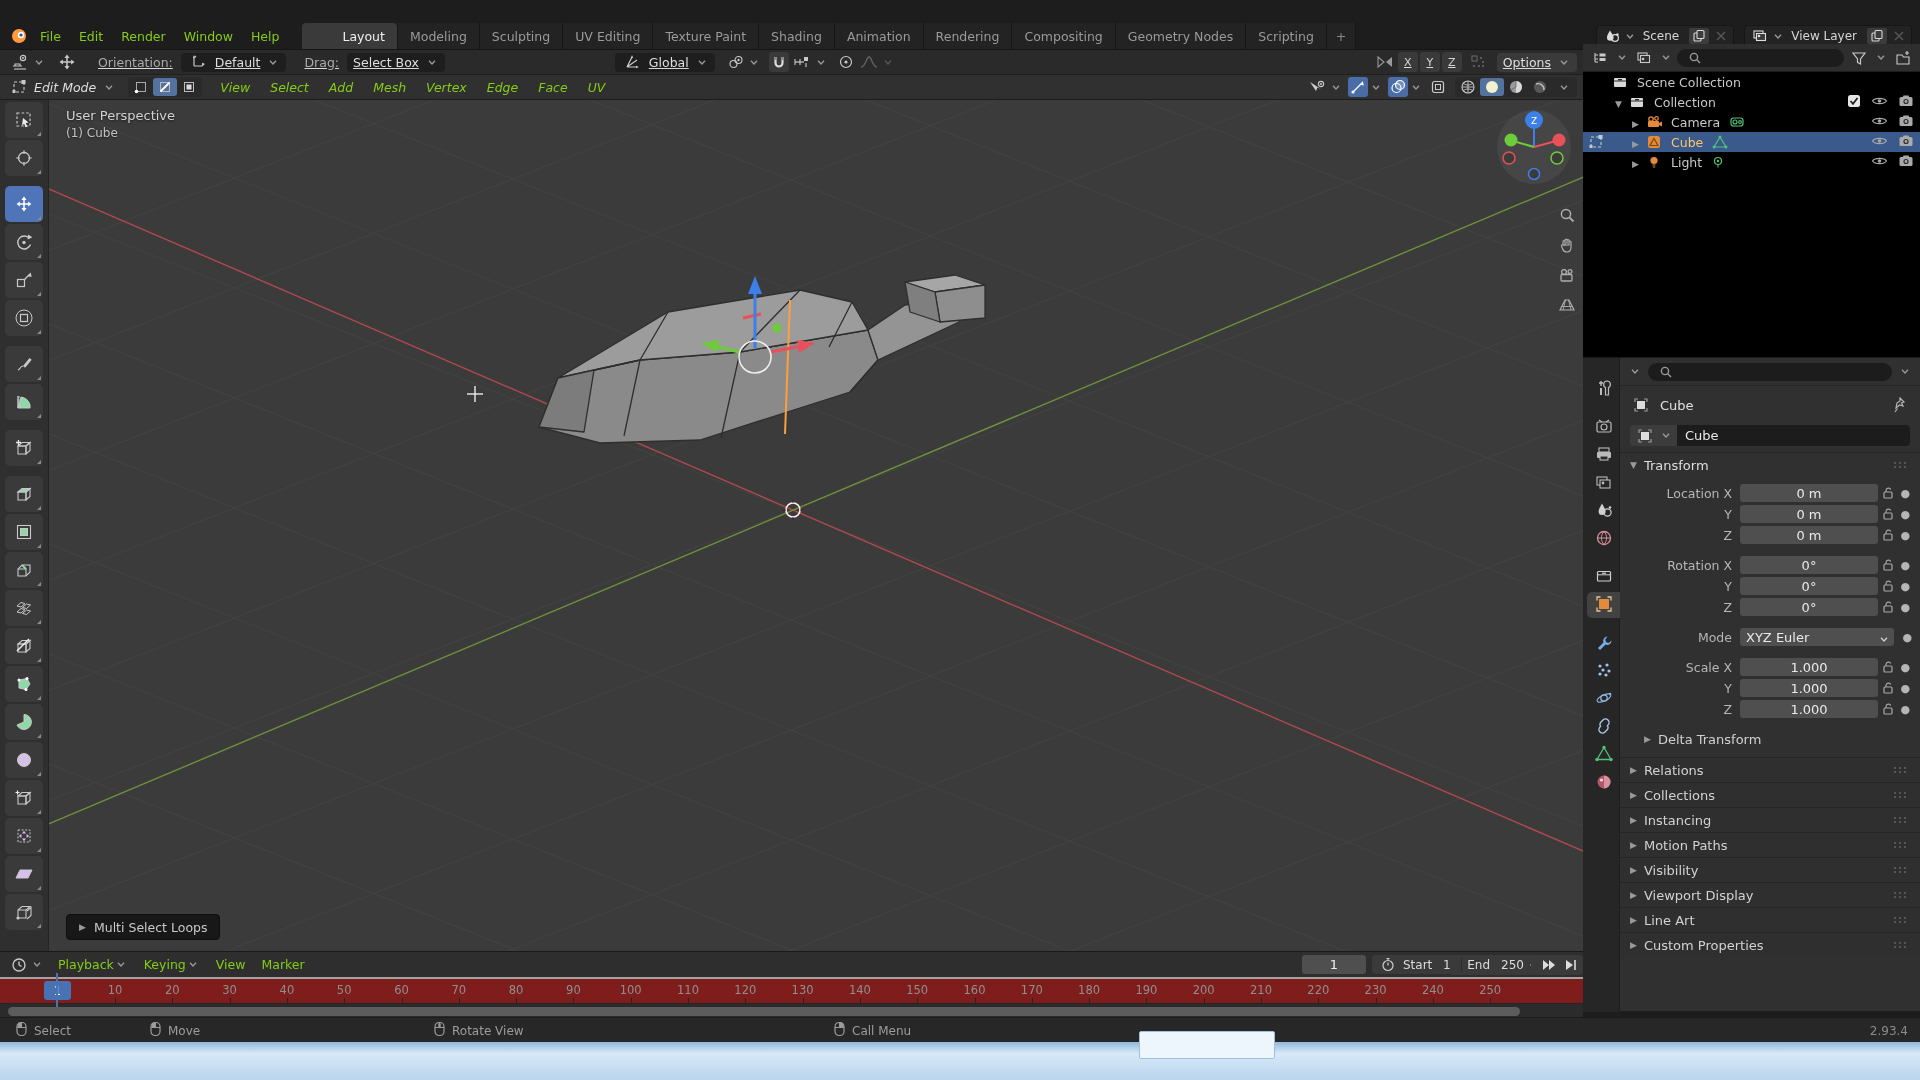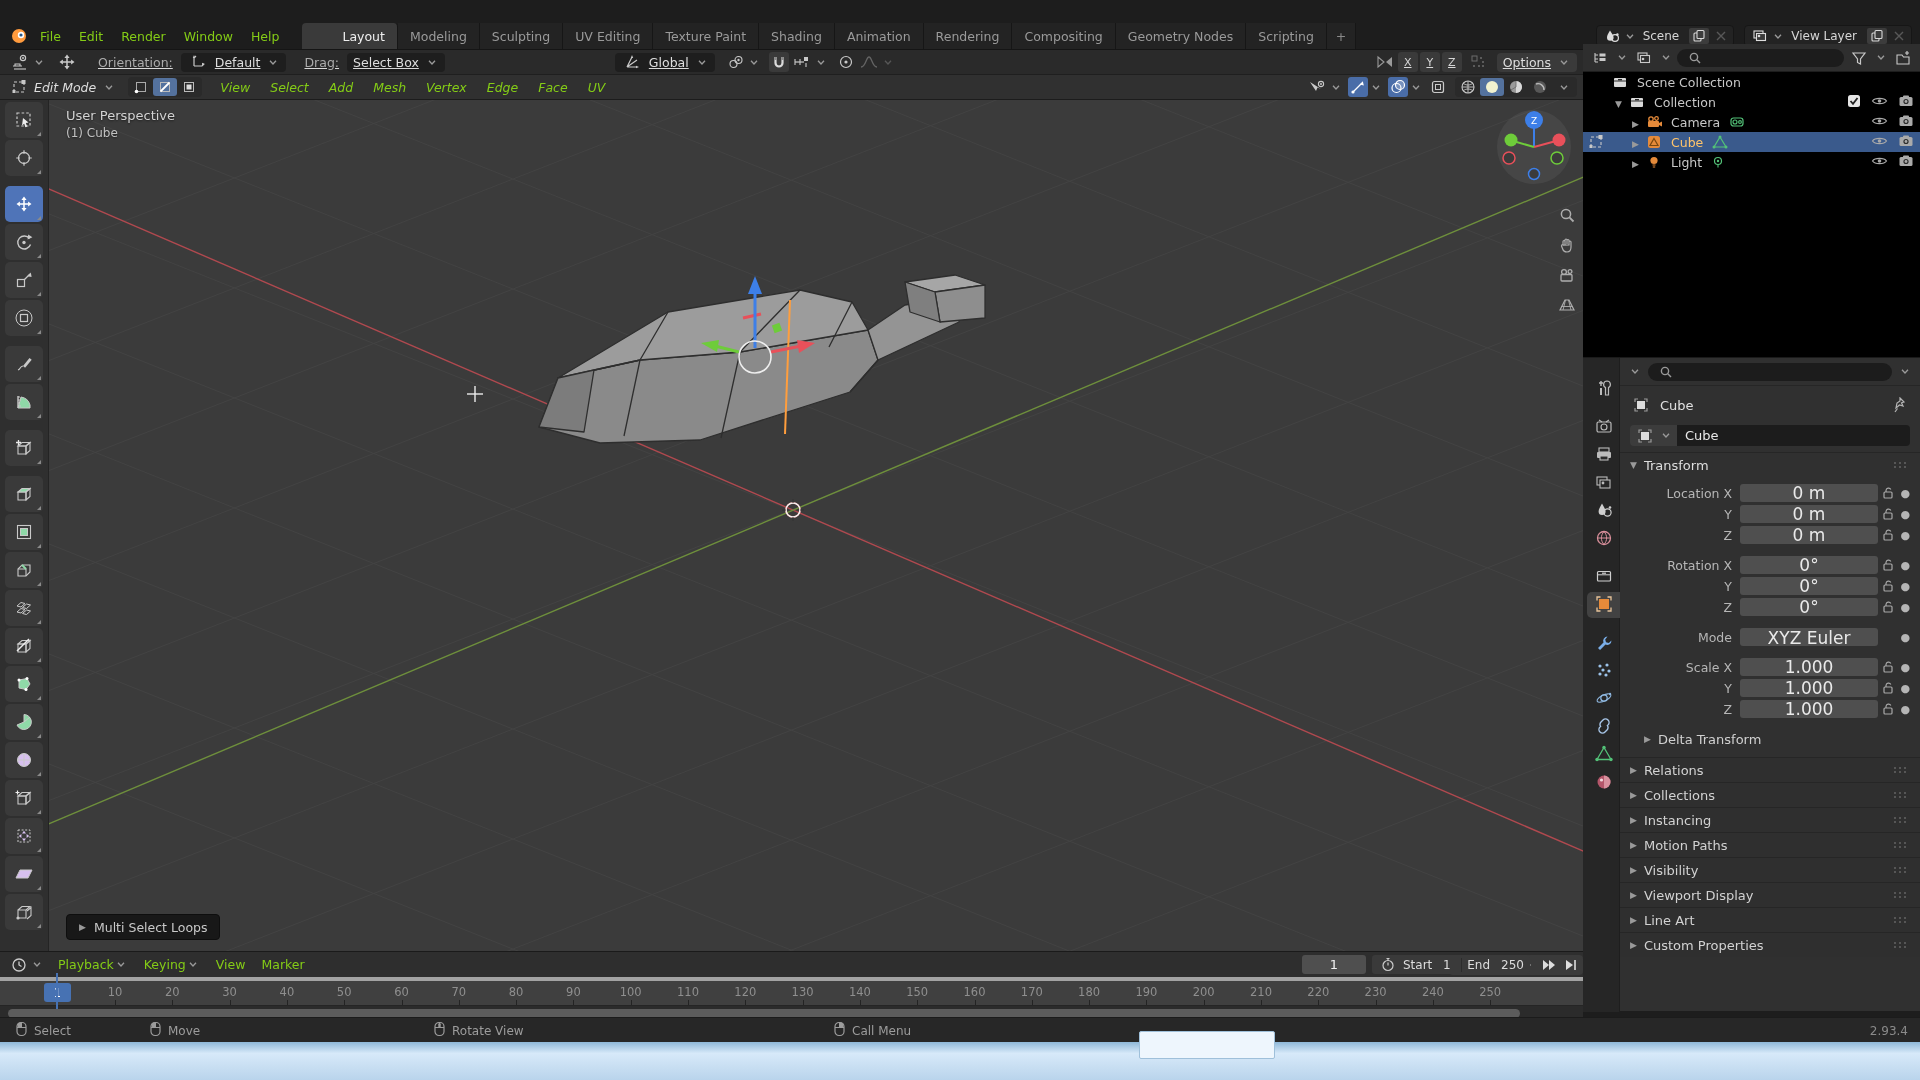--- a/index.html
+++ b/index.html
@@ -68,34 +68,34 @@
   #pheader{height:27px;display:flex;align-items:center;padding:0 8px;gap:6px;border-bottom:1px solid #262626;}
   .crumb{display:flex;align-items:center;gap:8px;padding:9px 10px 4px 10px;color:#e0e0e0;}
   .namefield{display:flex;align-items:center;margin:6px 10px;gap:0;}
   .namefield .ic{background:#3c3c3c;border-radius:4px 0 0 4px;height:21px;display:flex;align-items:center;padding:0 4px;gap:3px;}
   .namefield .tx{background:#1c1c1c;border-radius:0 4px 4px 0;height:21px;flex:1;display:flex;align-items:center;padding:0 8px;color:#e8e8e8;}
   .panelhead{display:flex;align-items:center;gap:7px;height:24px;padding:0 10px;color:#dedede;border-top:1px solid #262626;}
   .panelhead .dots{margin-left:auto;opacity:.5;}
   .trow{display:flex;align-items:center;height:20px;margin:0 8px 1px 0;}
   .trow.gap{margin-top:10px;}
   .trow .tl{width:112px;text-align:right;color:#b6b6b6;font-size:12.5px;padding-right:8px;flex:none;}
-  .trow .tv{width:138px;height:18px;background:#4f4f4f;border-radius:3px;display:flex;align-items:center;justify-content:center;color:#eaeaea;font-size:17px;flex:none;}
-  .trow .tv.ddv{justify-content:flex-start;padding:0 6px;box-sizing:border-box;width:138px;flex-direction:column;}
+  .trow .tv{width:138px;height:18px;background:#4f4f4f;border-radius:3px;display:flex;align-items:center;justify-content:center;color:#eaeaea;font-size:13px;flex:none;}
+  .trow .tv.ddv{justify-content:flex-start;padding:0 6px;box-sizing:border-box;width:154px;}
   .trow .tv.ddv .cv{margin-left:auto;}
   .trow .lock{width:22px;display:flex;justify-content:center;}
   .trow .dot{width:14px;color:#b5b5b5;text-align:center;font-size:11px;}
   .subrow{display:flex;align-items:center;gap:7px;height:24px;padding:0 24px;color:#d0d0d0;}
   .secrow{display:flex;align-items:center;gap:7px;height:24px;padding:0 10px;color:#d2d2d2;border-top:1px solid #262626;background:#2f2f2f;}
   .secrow .dots{margin-left:auto;opacity:.5;}
   .arrow{color:#9a9a9a;font-size:9px;}
   
   #timeline{position:absolute;left:0;top:951px;width:1583px;height:66px;background:#2b2b2b;border-top:1px solid #1a1a1a;box-sizing:border-box;}
-  #tlhead{height:25px;display:flex;align-items:center;background:#2e2e2e;border-bottom:4px solid #a3a3a3;}
+  #tlhead{height:25px;display:flex;align-items:center;background:#2e2e2e;border-bottom:2px solid #a3a3a3;}
   #tlhead .menu{font-size:12.5px;padding:0 8px;}
-  #ruler{position:relative;height:24px;background:#404040;border-bottom:1px solid #252525;}
+  #ruler{position:relative;height:24px;background:#7f1d1d;border-bottom:1px solid #252525;}
   .rnum{position:absolute;top:4px;transform:translateX(-50%);color:#8f8f8f;font-size:11.5px;}
   .rtick{position:absolute;bottom:0;width:1px;height:5px;background:#232323;}
   #tlscroll{position:relative;height:15px;}
   #tlthumb{position:absolute;left:8px;top:3px;width:1512px;height:9px;background:#5c5c5c;border-radius:5px;}
   .transport{display:flex;background:#3a3a3a;border-radius:4px;padding:1px;margin-left:4px;}
   .transport .tb{width:22px;height:18px;display:flex;align-items:center;justify-content:center;}
   #framefield{position:absolute;left:1302px;top:3px;width:64px;height:19px;background:#4f4f4f;border-radius:3px;display:flex;align-items:center;justify-content:center;color:#f0f0f0;}
   #rangebox{position:absolute;left:1372px;top:3px;width:158px;height:19px;background:#3a3a3a;border-radius:3px;display:flex;align-items:center;color:#dcdcdc;font-size:12px;padding:0 6px;box-sizing:border-box;gap:5px;}
   #cfmarker{position:absolute;left:44px;top:2px;width:27px;height:19px;background:#4772b3;border-radius:3px;color:#fff;display:flex;align-items:center;justify-content:center;font-size:11.5px;}
   #cfline{position:absolute;left:56px;top:21px;width:2px;height:42px;background:#4772b3;}

